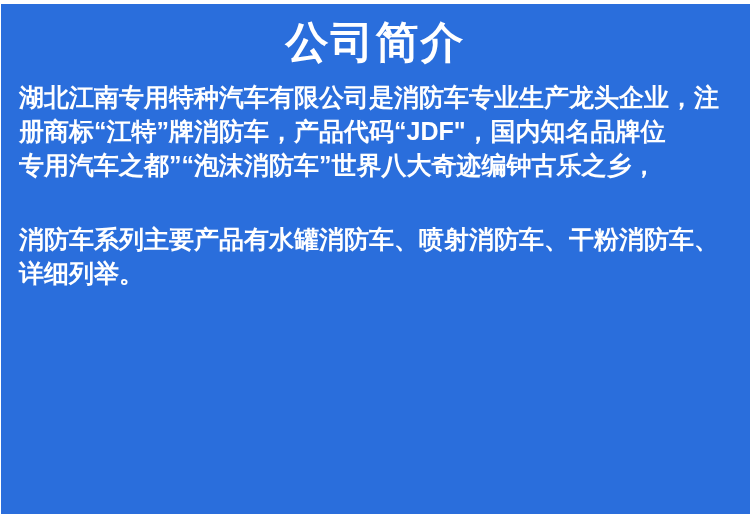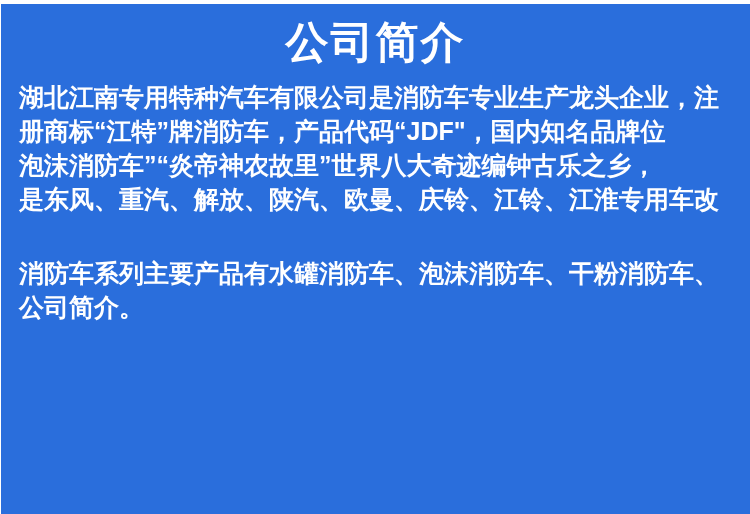--- a/index.html
+++ b/index.html
@@ -42,22 +42,21 @@
 </head>
 <body>
 
 <div class="page">
   <div class="panel">
     <h1 class="title">公司简介</h1>
 
     <div class="para">
       <div class="line">湖北江南专用特种汽车有限公司是消防车专业生产龙头企业，注</div>
       <div class="line">册商标“江特”牌消防车，产品代码“JDF"，国内知名品牌位</div>
-      <div class="line">泡沫消防车”“炎帝神农故里”世界八大奇迹编钟古乐之乡，</div>
-      <div class="line">是东风、重汽、解放、陕汽、欧曼、庆铃、江铃、江淮专用车改</div>
+      <div class="line">专用汽车之都”“泡沫消防车”世界八大奇迹编钟古乐之乡，</div>
     </div>
 
     <div class="para para2">
-      <div class="line">消防车系列主要产品有水罐消防车、泡沫消防车、干粉消防车、</div>
-      <div class="line">公司简介。</div>
+      <div class="line">消防车系列主要产品有水罐消防车、喷射消防车、干粉消防车、</div>
+      <div class="line">详细列举。</div>
     </div>
   </div>
 </div>
 
 </body></html>

